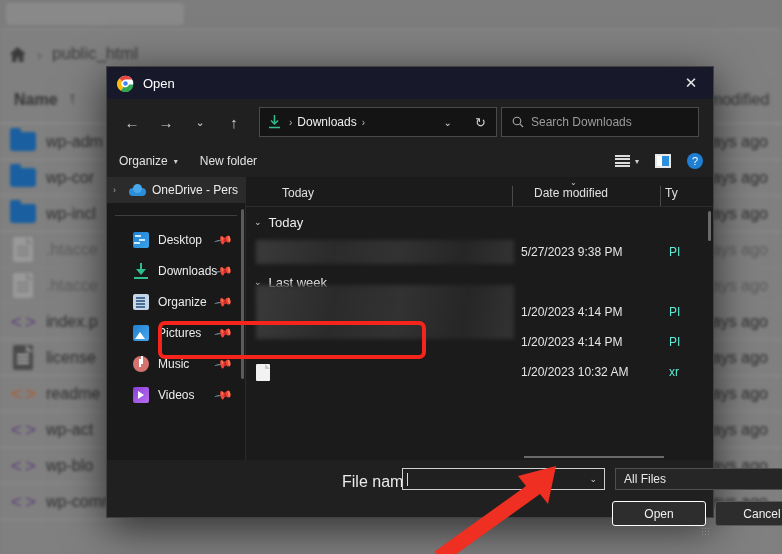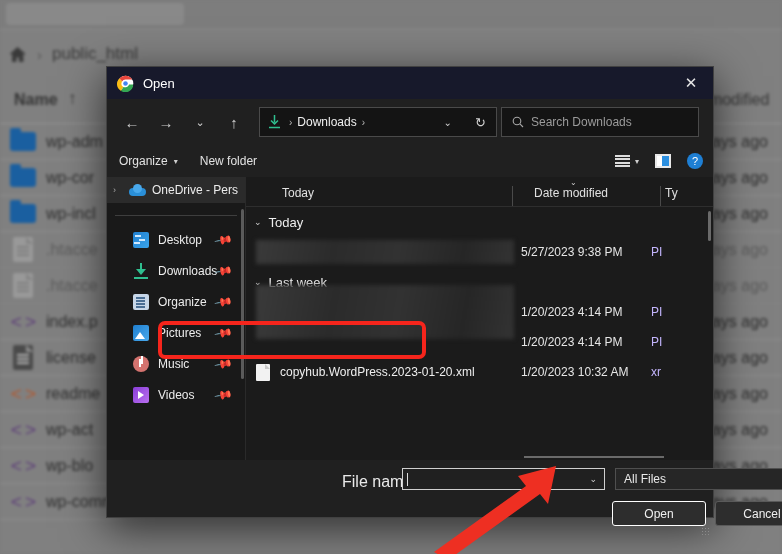--- a/index.html
+++ b/index.html
@@ -211,21 +211,21 @@
     filter: blur(2px);
   }
   .redact.tall { height: 54px; }
   .f-ico { width: 34px; display: flex; justify-content: center; }
   .icon-jp { width: 14px; height: 17px; background: #f2f2f2; border-radius:1px; position: relative; }
   .icon-jp:after { content:""; position:absolute; left:2px; top:3px; width:10px; height:11px; background:#2a7fd2; }
   .icon-xml { width: 14px; height: 17px; background: #f2f2f2; border-radius:1px; position: relative; }
   .icon-xml:before{content:"";position:absolute;right:0;top:0;border-width:0 5px 5px 0;border-style:solid;border-color:transparent transparent #c9c9c9 transparent;}
   .f-name { color: #efefef; font-size: 12px; }
   .f-mod { position: absolute; left: 275px; color: #e6e6e6; font-size: 12px; }
-  .f-ty  { position: absolute; left: 405px; color: #c4b5fd; font-size: 12px; }
+  .f-ty  { position: absolute; left: 423px; color: #5eead4; font-size: 12px; }
   #fp-scroll {
     position: absolute; right: 2px; top: 34px; width: 3px; height: 30px;
     background: #6a6a6a; border-radius: 2px;
   }
   #highlight-box {
     position: absolute; left: 158px; top: 321px; width: 268px; height: 38px;
     border: 4px solid #f6251c; border-radius: 7px; pointer-events: none;
   }
   #fp-hbar {
     position: absolute; left: 278px; bottom: 2px; width: 140px; height: 2px; background: #6a6a6a;
@@ -535,21 +535,20 @@
 
       <div class="frow">
         <span class="f-mod">1/20/2023 4:14 PM</span>
         <span class="f-ty">PI</span>
       </div>
 
       <div class="frow">
         <span class="f-ico">
             <span class="icon-xml"></span>
           </span>
-        <span class="f-name">copyhub.WordPress.2023-01-20.xml</span>
         <span class="f-mod">1/20/2023 10:32 AM</span>
         <span class="f-ty">xr</span>
       </div>
 
       <div id="fp-scroll"></div>
       <div id="fp-hbar"></div>
     </div>
   </div>
 
   <div id="footer">

